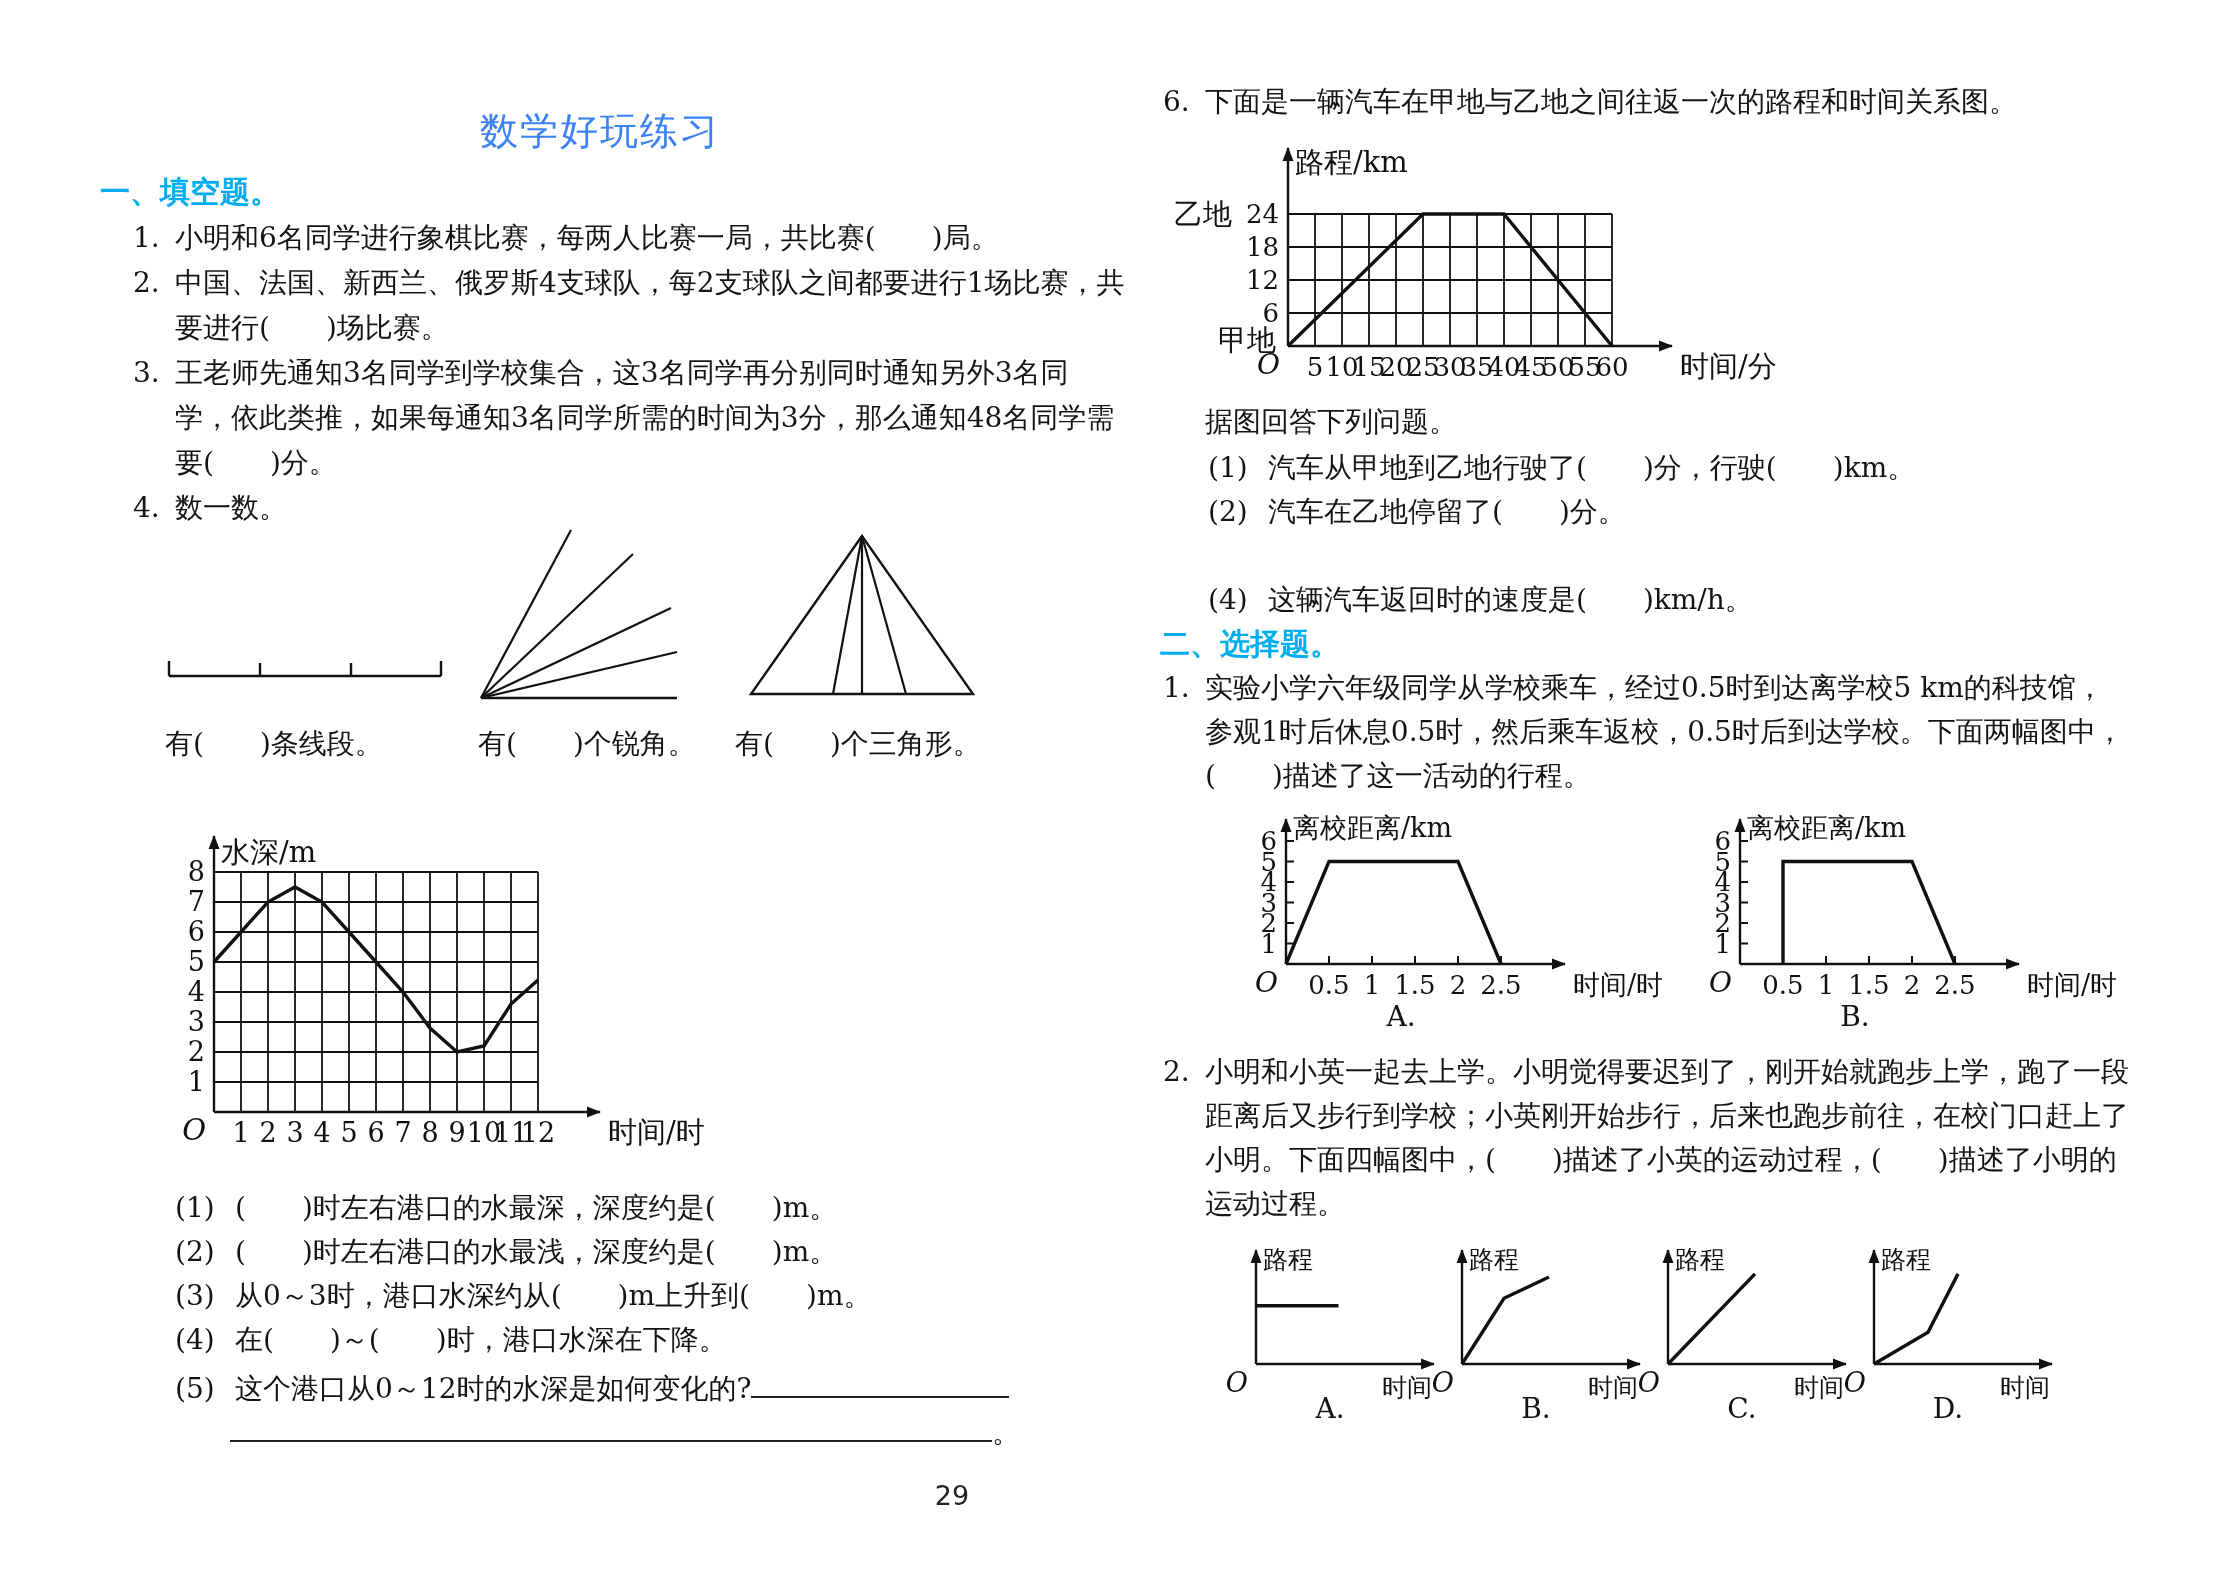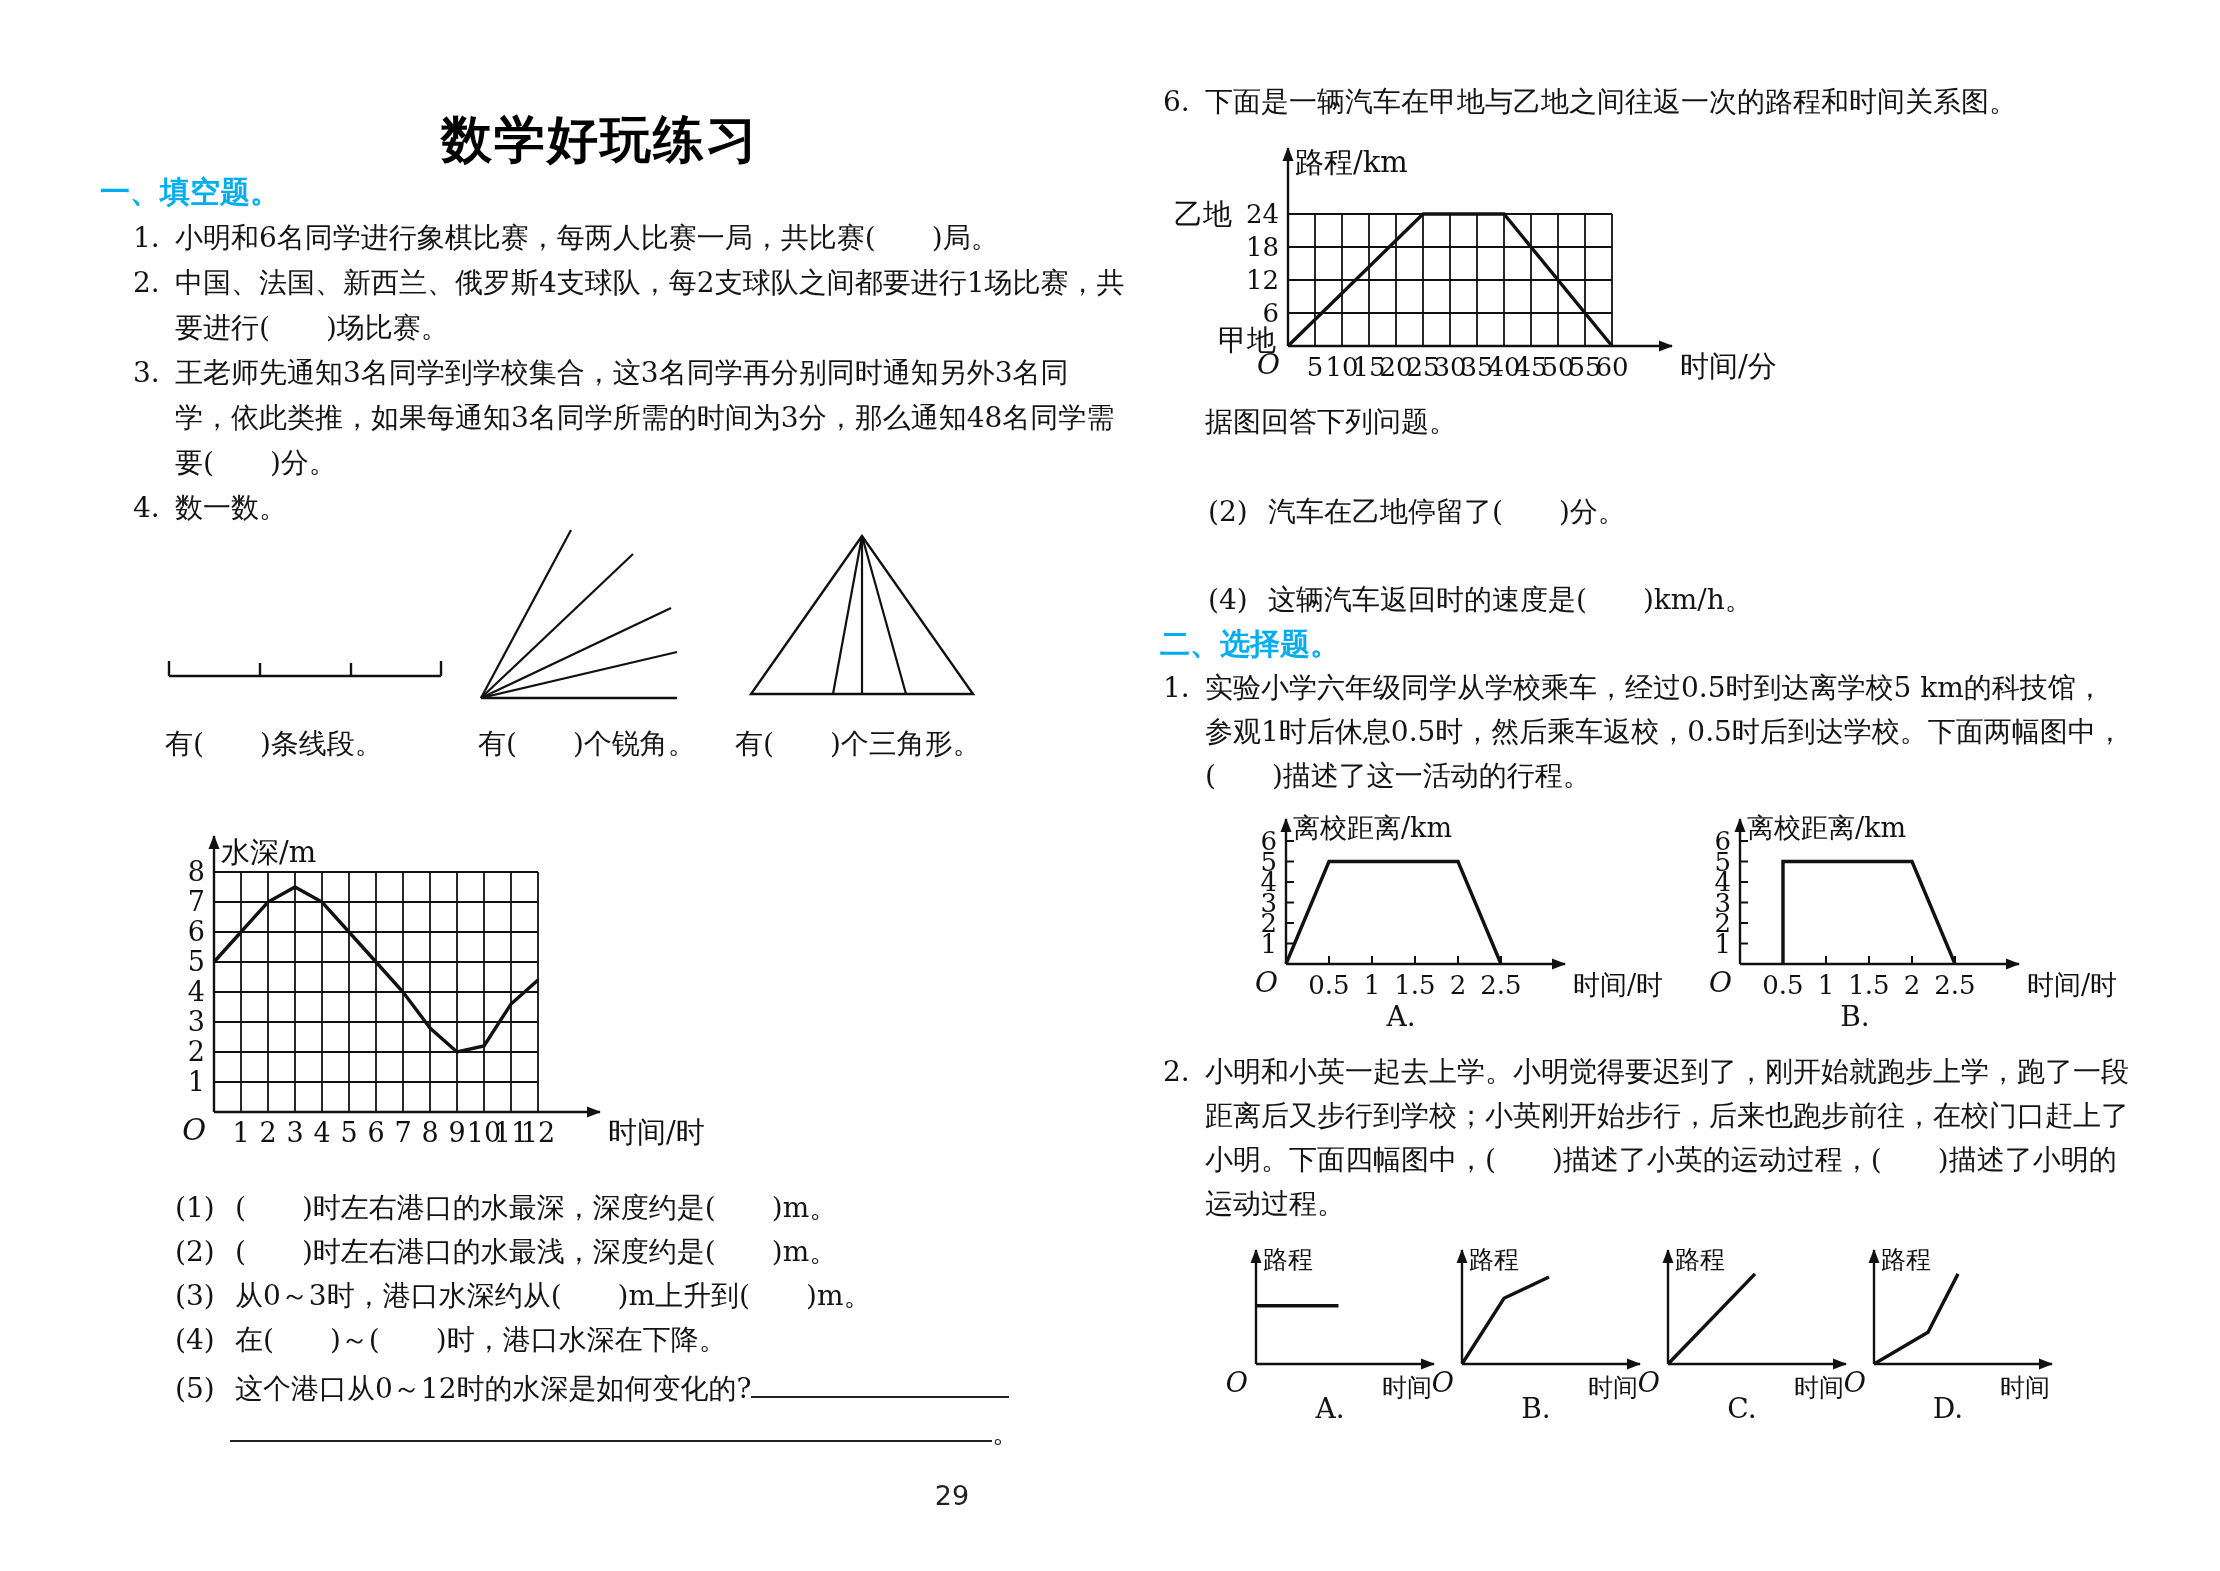--- a/index.html
+++ b/index.html
@@ -1,20 +1,20 @@
 <!DOCTYPE html>
 <html><head>
 <meta charset="utf-8">
 <style>
   html,body{margin:0;padding:0;background:#ffffff;}
   #page{position:relative;width:2220px;height:1571px;background:#ffffff;overflow:hidden;
         font-family:"DejaVu Serif","Liberation Serif",serif;color:#141414;}
   .title{position:absolute;left:140px;top:106px;width:920px;text-align:center;
          font-family:"DejaVu Sans","Liberation Sans",sans-serif;
-         font-size:51px;font-weight:bold;color:#000000;letter-spacing:2px;}
+         font-size:38px;font-weight:normal;color:#3b82f6;letter-spacing:2px;}
   .sec{position:absolute;font-family:"DejaVu Sans","Liberation Sans",sans-serif;
        font-size:30px;font-weight:bold;color:#00AEEF;white-space:nowrap;}
   .ln{position:absolute;font-size:28px;line-height:36px;white-space:nowrap;}
   .qno{display:inline-block;min-width:42px;}
   .sno{display:inline-block;min-width:60px;}
   .blank{display:inline-block;border-bottom:2px solid #222;height:30px;vertical-align:baseline;}
   .cap{position:absolute;font-size:28px;text-align:center;}
   svg{position:absolute;overflow:visible;}
   svg text{font-family:"DejaVu Serif","Liberation Serif",serif;}
   .pageno{position:absolute;left:0;top:1480px;width:1904px;text-align:center;
@@ -166,20 +166,21 @@
       <text x="103" y="105" text-anchor="end" font-size="26" fill="#111">24</text>
       <text x="56" y="106" text-anchor="end" font-size="29" fill="#111">乙地</text>
       <text x="100" y="232" text-anchor="end" font-size="29" fill="#111">甲地</text>
       <text x="119" y="54" text-anchor="start" font-size="29" fill="#111">路程/km</text>
       <text x="504" y="258" text-anchor="start" font-size="29" fill="#111">时间/分</text>
       <text x="104" y="256" text-anchor="end" font-size="28" fill="#111" font-style="italic">O</text>
       <polyline points="112,228 247,96 328,96 436,228" fill="none" stroke="#111" stroke-width="3.4"></polyline>
     </svg>
 
   <div class="ln" style="left:1205px;top:404px">据图回答下列问题。</div>
+  <div class="ln" style="left:1208px;top:450px"><span class="sno">(1)</span><span>汽车从甲地到乙地行驶了(　　)分，行驶(　　)km。</span></div>
   <div class="ln" style="left:1208px;top:494px"><span class="sno">(2)</span><span>汽车在乙地停留了(　　)分。</span></div>
   <div class="ln" style="left:1208px;top:582px"><span class="sno">(4)</span><span>这辆汽车返回时的速度是(　　)km/h。</span></div>
 
   <div class="sec" style="left:1160px;top:624px">二、选择题。</div>
 
   <div class="ln" style="left:1163px;top:670px"><span class="qno">1.</span><span>实验小学六年级同学从学校乘车，经过0.5时到达离学校5 km的科技馆，</span></div>
   <div class="ln" style="left:1205px;top:714px"><span>参观1时后休息0.5时，然后乘车返校，0.5时后到达学校。下面两幅图中，</span></div>
   <div class="ln" style="left:1205px;top:758px"><span>(　　)描述了这一活动的行程。</span></div>
 
   <svg style="left:1236px;top:790px" width="460" height="232" viewBox="0 0 460 232">

